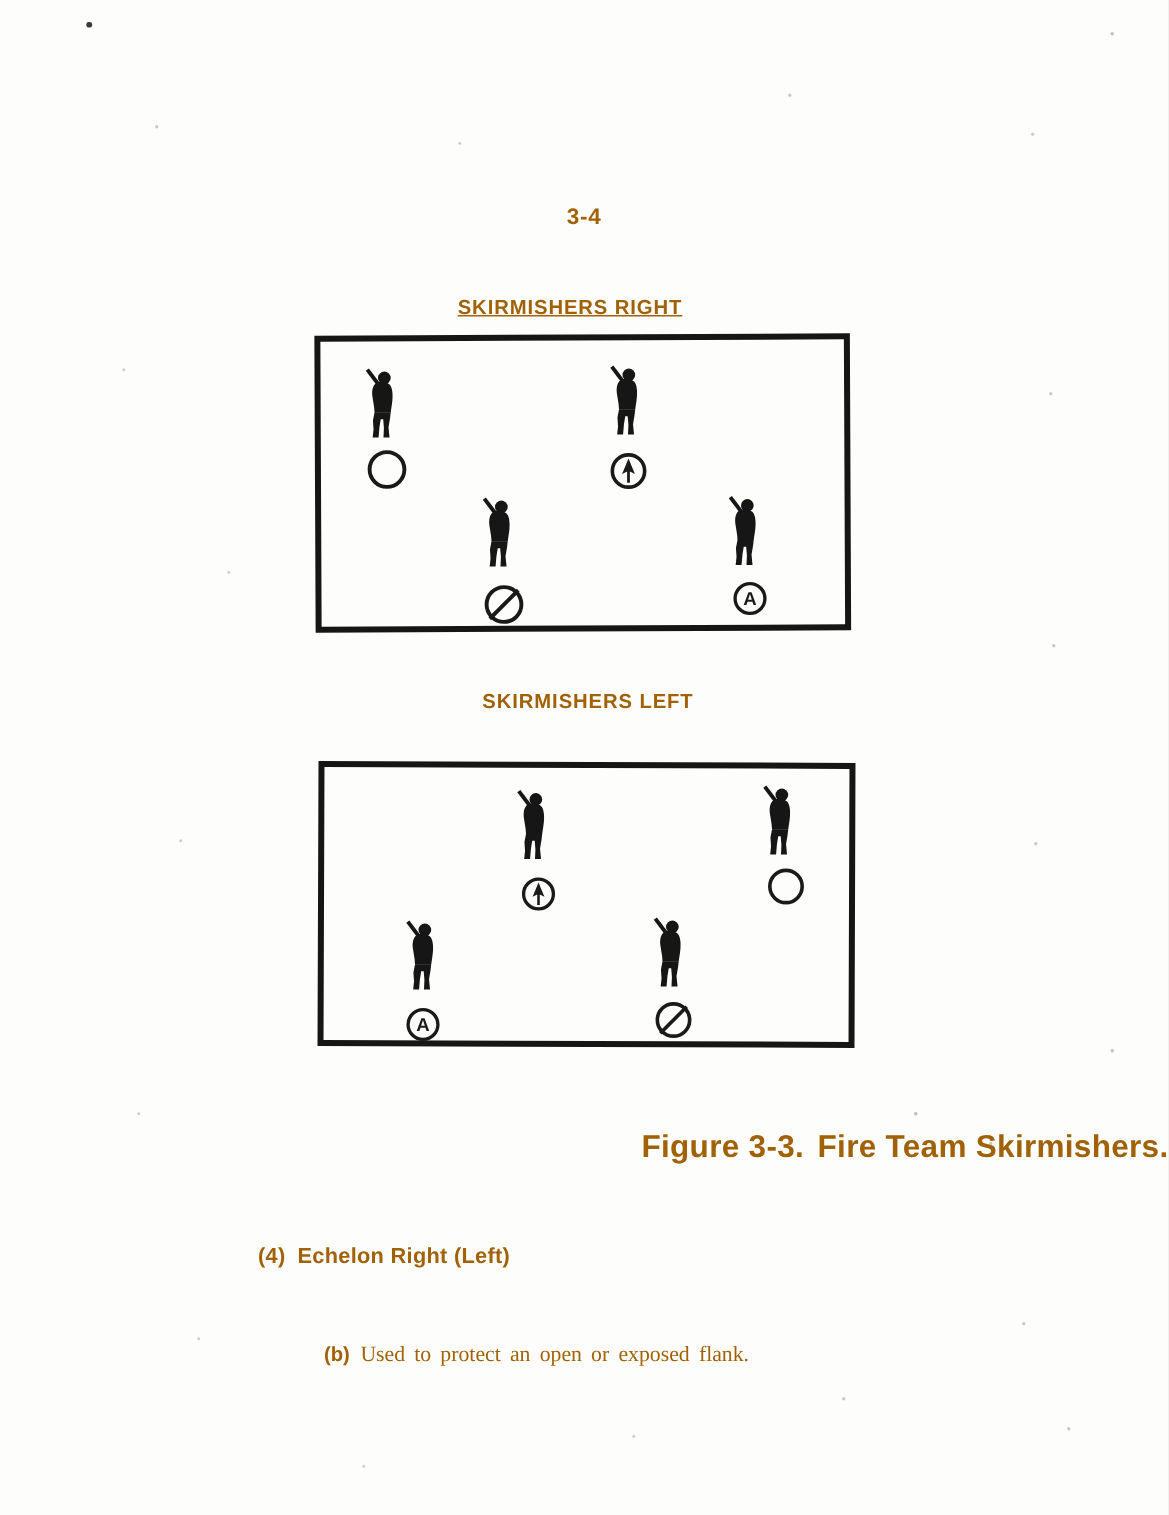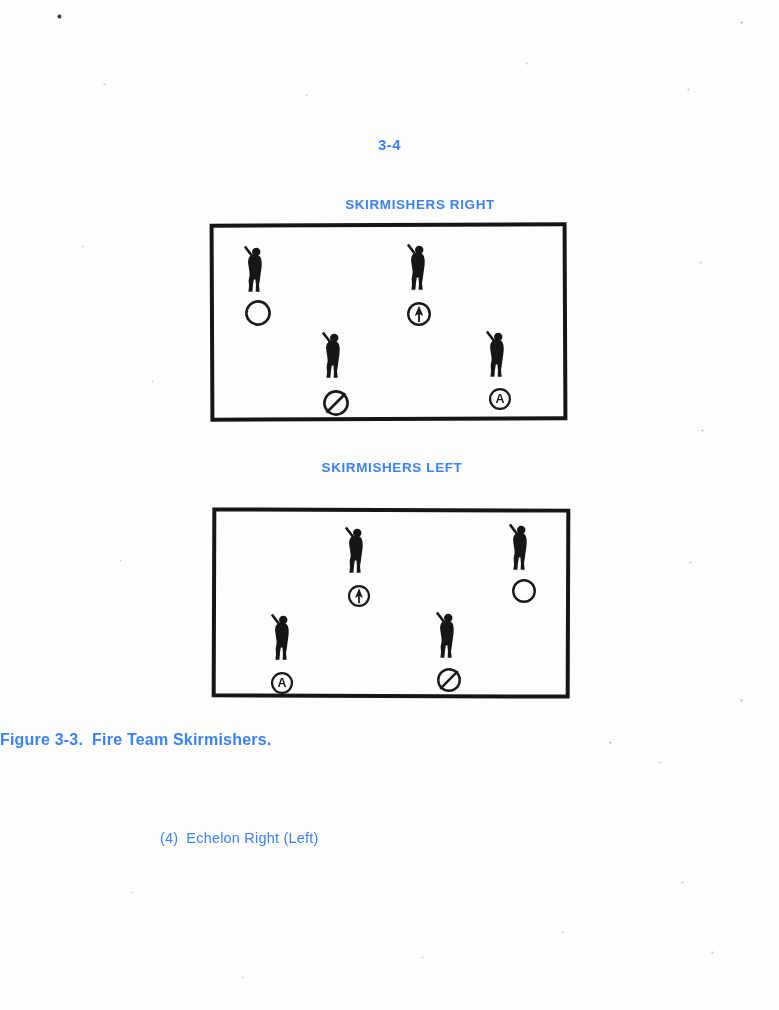--- a/index.html
+++ b/index.html
@@ -2,21 +2,21 @@
 <html><head>
 <meta charset="utf-8">
 <style>
   html,body{margin:0;padding:0;background:#e8e8e6;}
   .page{
     position:relative;
     width:779px;height:1010px;
     margin:0 auto;
     background:#fdfdfb;
     overflow:hidden;
-    color:#3b82f6;
+    color:#a16207;
     font-family:"Liberation Sans", sans-serif;
   }
   .speckles{
     position:absolute;left:0;top:0;width:1px;height:1px;
     background:transparent;border-radius:50%;
     box-shadow:
       59px 16px 0 1.4px #3a3a38,
       104px 84px 0 0.6px #c9c9c5,
       306px 95px 0 0.5px #cfcfcb,
       526px 63px 0 0.6px #c9c9c5,
@@ -40,40 +40,40 @@
       562px 932px 0 0.6px #c9c9c5;
   }
   .page-number{
     position:absolute;left:0;right:0;top:136px;
     text-align:center;font-size:15px;font-weight:bold;letter-spacing:.5px;
   }
   .panel-title{
     position:absolute;font-size:13.5px;font-weight:bold;letter-spacing:.6px;
     white-space:nowrap;transform:translateX(-50%);
   }
-  #panel-title-0{left:420px;top:197px;}
+  #panel-title-0{left:380px;top:197px;text-decoration:underline;}
   #panel-title-1{left:392px;top:460px;}
   .panel-box{
     position:absolute;border:4px solid #161616;background:transparent;
   }
   #panel-box-0{left:210px;top:223px;width:349px;height:190px;transform:rotate(-0.25deg);}
   #panel-box-1{left:212px;top:508px;width:350px;height:182px;transform:rotate(0.2deg);}
   .units-layer{position:absolute;left:0;top:0;width:779px;height:1010px;}
   .soldier{position:absolute;width:29px;height:50px;}
   .soldier svg{display:block;width:100%;height:100%;}
   .marker{position:absolute;}
   .marker svg{display:block;width:100%;height:100%;}
   .caption{
-    position:absolute;left:0;right:0;top:731px;text-align:left;
-    font-size:16px;font-weight:bold;letter-spacing:.2px;
+    position:absolute;left:0;right:0;top:753px;text-align:right;
+    font-size:21px;font-weight:bold;letter-spacing:.2px;
   }
   .caption .gap{display:inline-block;width:9px;}
   .body-heading{
-    position:absolute;left:160px;top:830px;
-    font-size:14.5px;font-weight:normal;letter-spacing:.2px;
+    position:absolute;left:172px;top:830px;
+    font-size:14.5px;font-weight:bold;letter-spacing:.2px;
   }
   .body-heading .gap{display:inline-block;width:8px;}
   .sub-item{
     position:absolute;left:216px;
     font-family:"Liberation Serif", serif;
     font-size:14.5px;word-spacing:2.5px;white-space:nowrap;
   }
   #sub-item-0{top:859px;}
   #sub-item-1{top:895px;}
   .sub-item .lbl{
@@ -211,13 +211,16 @@
 
   <div class="caption">
     <span>Figure 3-3.</span><span class="gap"></span><span>Fire Team Skirmishers.</span>
   </div>
 
   <div class="body-heading">
     <span>(4)</span><span class="gap"></span><span>Echelon Right (Left)</span>
   </div>
 
 
+  <div class="sub-item" id="sub-item-1">
+    <span class="lbl">(b)</span><span>Used to protect an open or exposed flank.</span>
+  </div>
 </div>
 
 </body></html>

